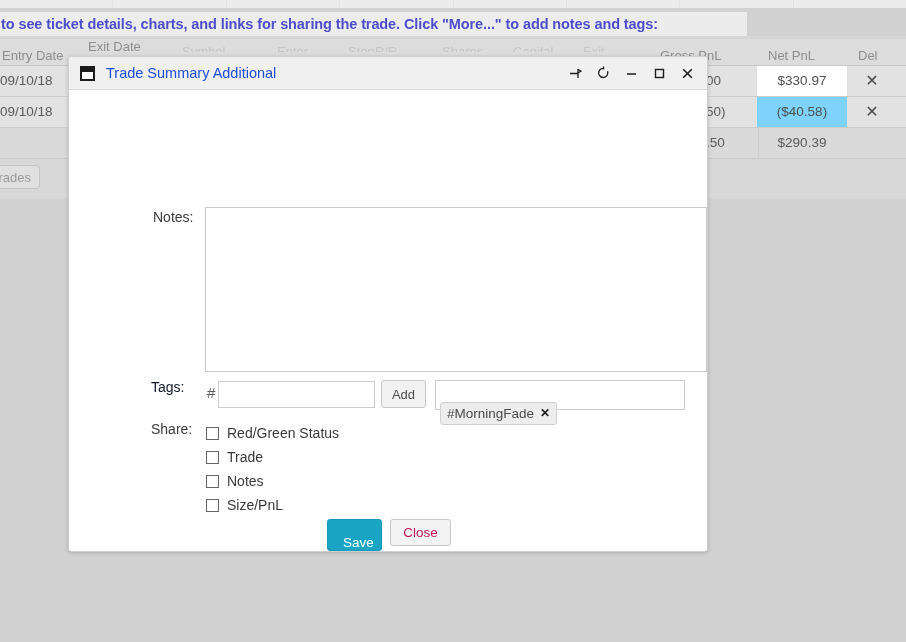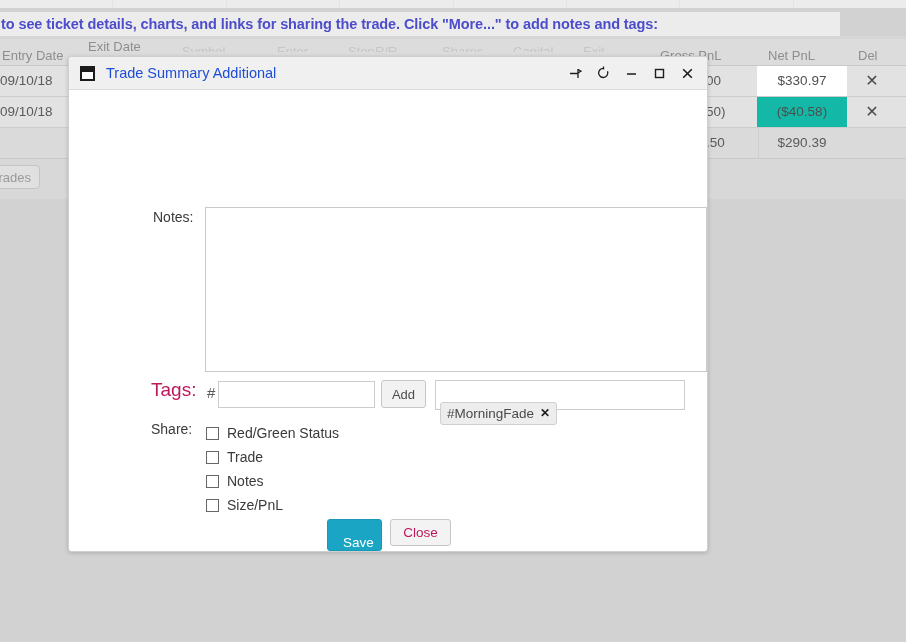--- a/index.html
+++ b/index.html
@@ -44,21 +44,21 @@
     left: 0; top: 8px;
     width: 906px;
     height: 4px;
     background: #d2d2d2;
   }
 
   
   #instruction-bar {
     position: absolute;
     left: 0; top: 12px;
-    width: 840px;
+    width: 747px;
     height: 24px;
     background: #ececec;
     display: flex;
     align-items: center;
   }
   #instruction-text {
     font-size: 14.5px;
     font-weight: bold;
     color: #4d4dcc;
     white-space: nowrap;
@@ -119,21 +119,21 @@
     white-space: nowrap;
   }
   .trow .cell.sep {
     border-right: 1px solid #cfcfcf;
   }
   .cell.pnl-pos {
     background: #ffffff;
     color: #4f4f4f;
   }
   .cell.pnl-neg {
-    background: #14b8a6;
+    background: #7dd3fc;
     color: #4f4f4f;
   }
   .cell.del {
     color: #4a4a4a;
     font-size: 16px;
   }
   .summary-row {
     background: #dadada;
     border-bottom: 1px solid #c9c9c9;
   }
@@ -258,22 +258,22 @@
     font-size: 13px;
     color: #333;
     padding: 4px;
   }
 
   
   #tags-label {
     position: absolute;
     left: 82px;
     top: 289px;
-    font-size: 19px;
-    color: #be185d;
+    font-size: 14px;
+    color: #0f172a;
   }
   #tag-hash {
     position: absolute;
     left: 138px;
     top: 294px;
     font-size: 15px;
     color: #5a5a5a;
   }
   #tag-input {
     position: absolute;

